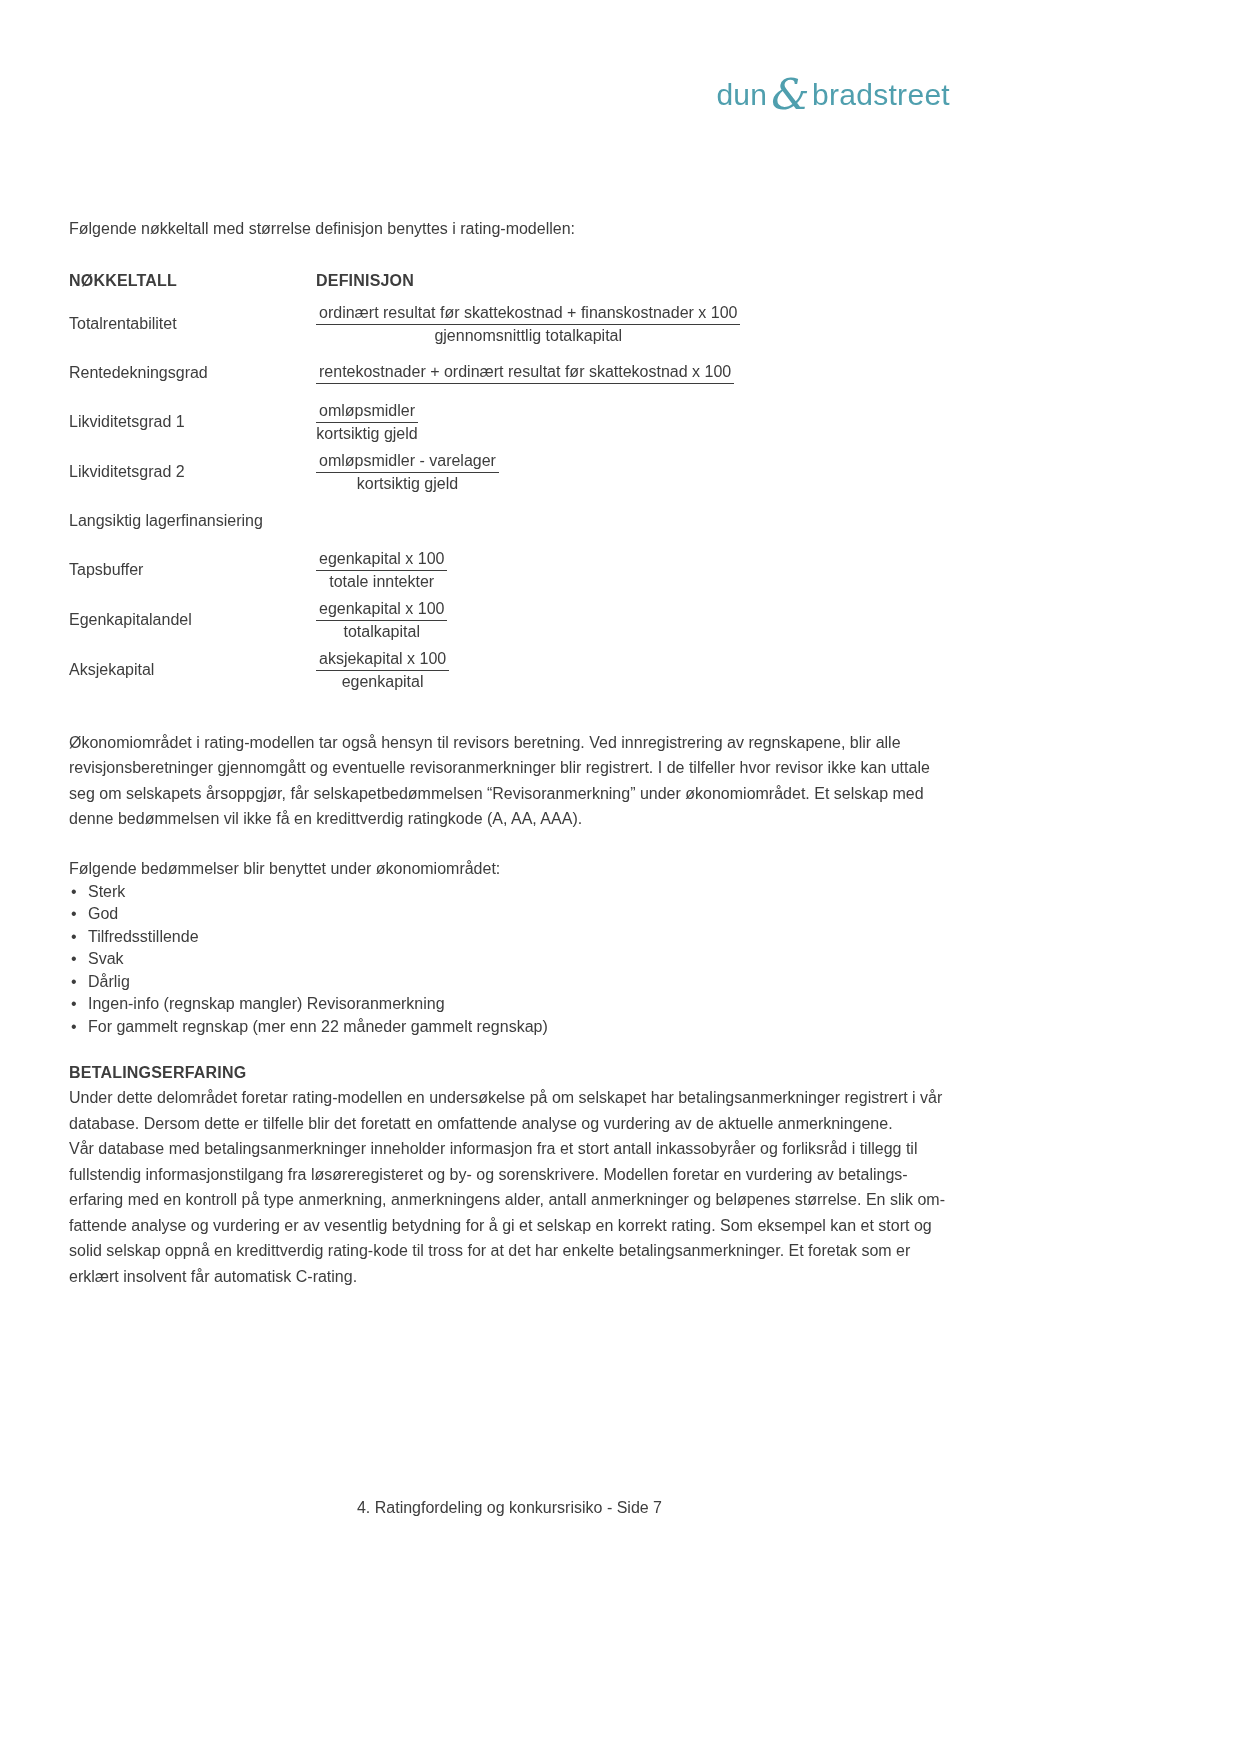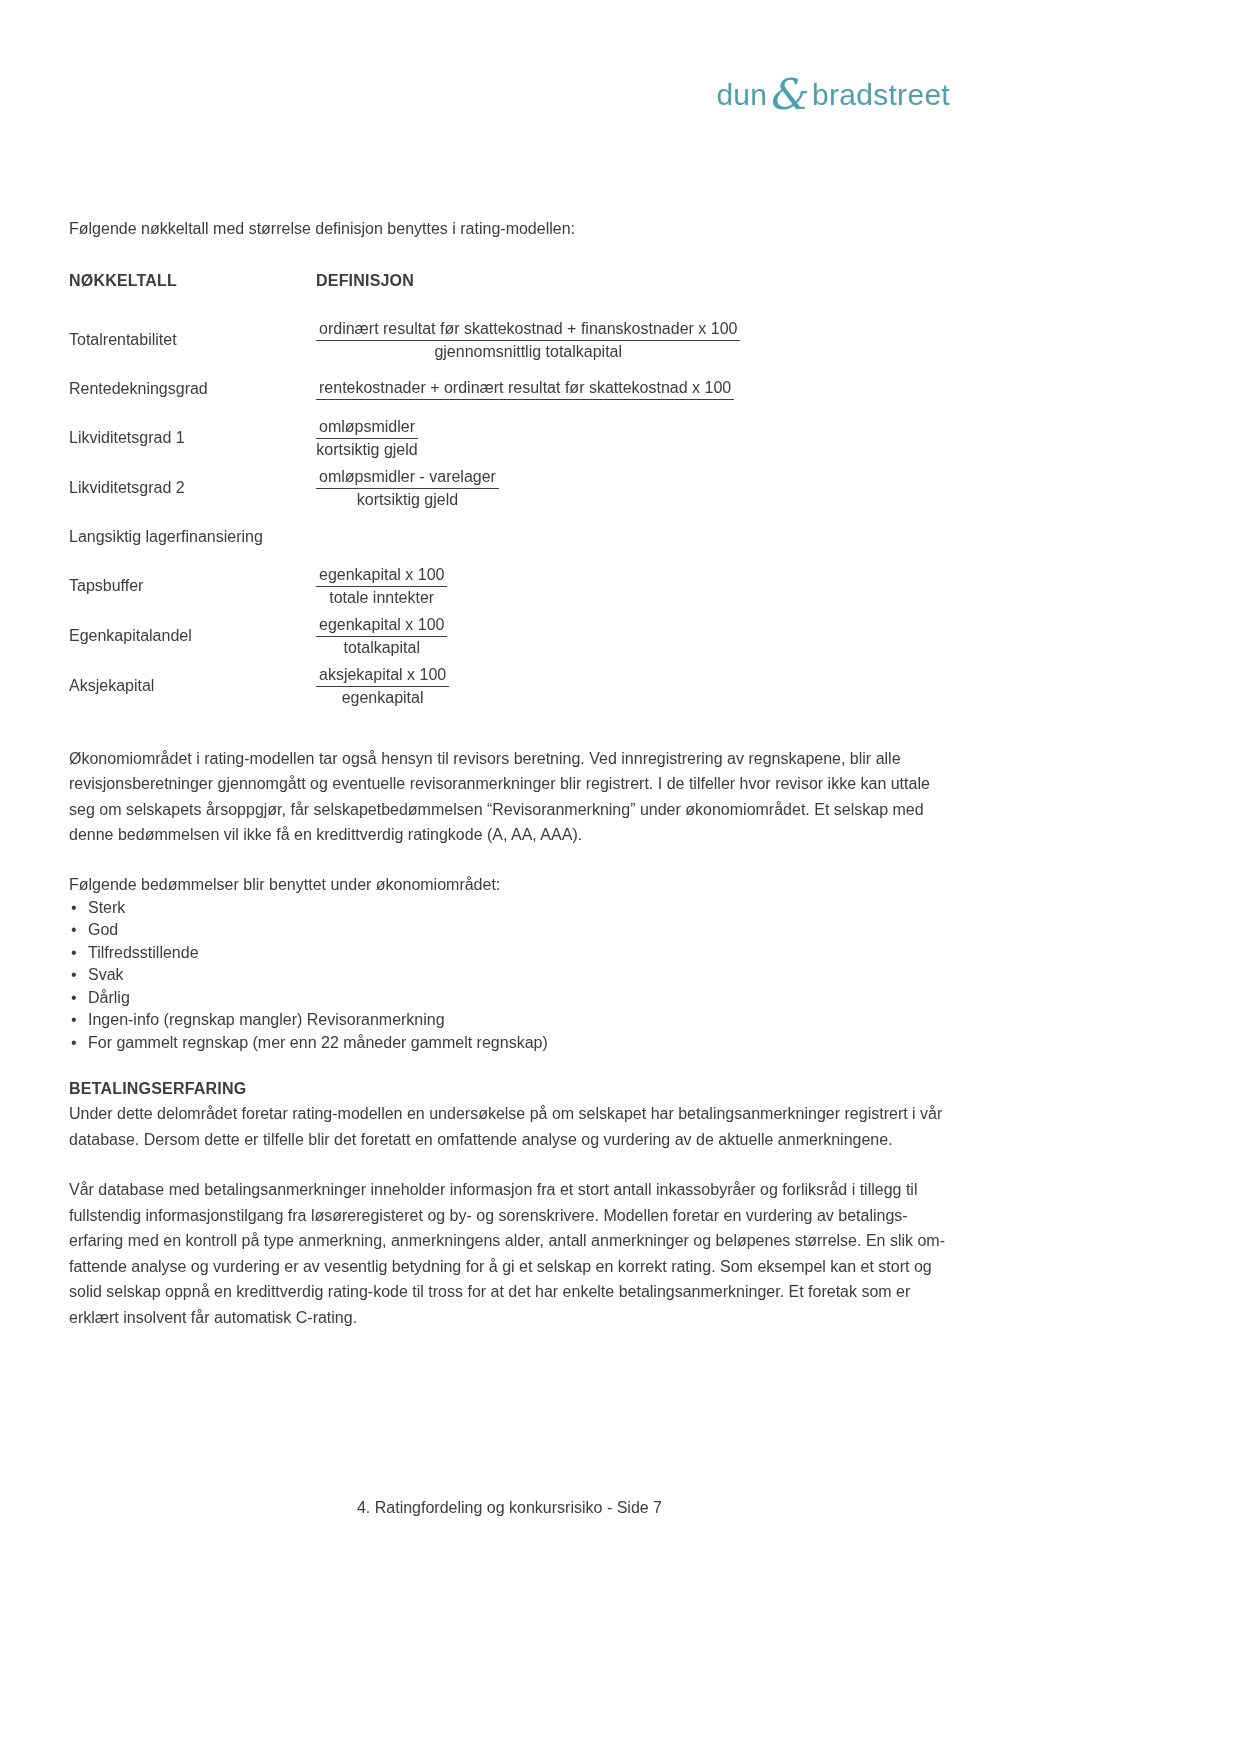--- a/index.html
+++ b/index.html
@@ -45,21 +45,21 @@
     line-height:25px;
   }
   
   .tbl-head{
     margin-top:30px;
     display:grid;
     grid-template-columns:247px 1fr;
     font-weight:bold;
     letter-spacing:0.2px;
   }
-  .rows{ margin-top:28px; }
+  .rows{ margin-top:12px; }
   .row{
     display:grid;
     grid-template-columns:247px 1fr;
     align-items:center;
     min-height:42px;
     margin-bottom:6px;
   }
   .row .label{ line-height:21px; }
   .fraction{
     display:inline-block;
@@ -95,21 +95,21 @@
     left:2px;
     top:0;
   }
   .section-heading{
     margin-top:22px;
     font-weight:bold;
     line-height:25px;
     letter-spacing:0.2px;
   }
   .p2{ margin-top:0px; }
-  .p3{ margin-top:25px; }
+  .p3{ }
   
   .footer{
     position:absolute;
     left:69px;
     top:1497px;
     width:881px;
     text-align:center;
     line-height:22px;
   }
 </style>

